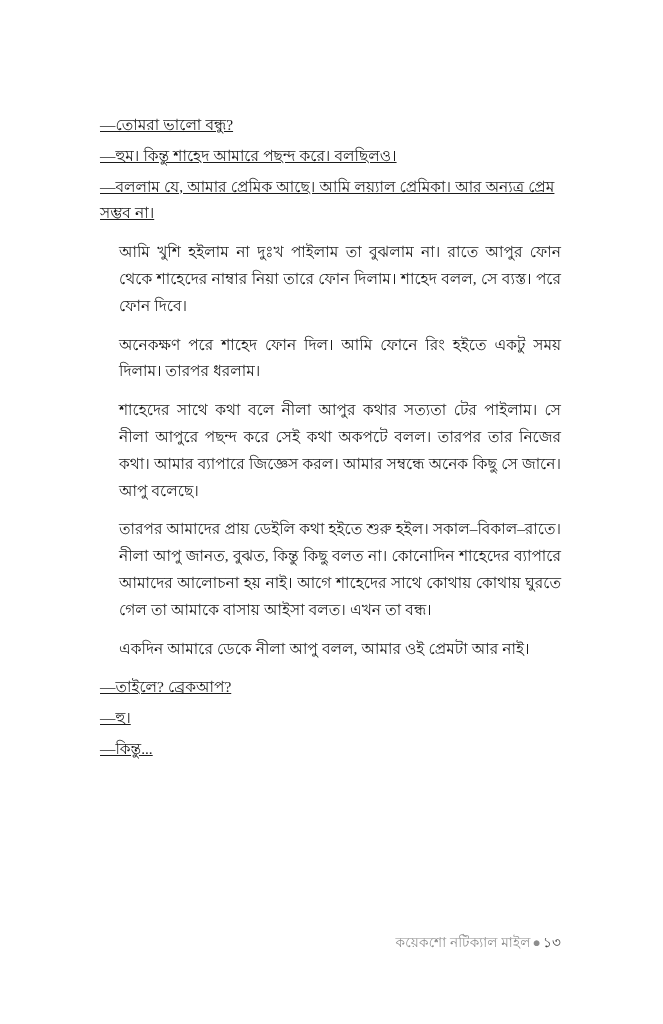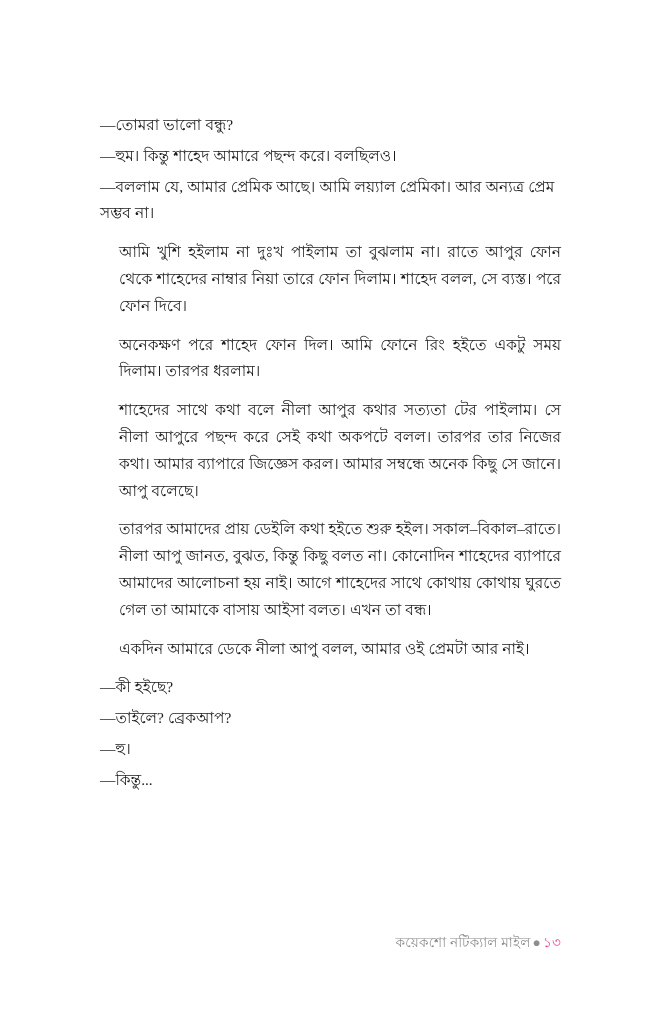--- a/index.html
+++ b/index.html
@@ -50,20 +50,21 @@
     margin-left: 19px;
   }
   .para.body:last-line {
     text-align: left;
   }
 
   
   .para.dialogue {
     text-align: left;
     margin: 0 0 4px 0;
+    text-decoration: underline;
   }
 
   .dialogue-group {
     margin: 0 0 12px 0;
   }
   .dialogue-group .para.dialogue:last-child {
     margin-bottom: 0;
   }
 
   .footer {
@@ -75,21 +76,21 @@
     font-size: 13.6px;
     line-height: 18px;
     color: #8d8d8d;
     letter-spacing: 0.2px;
   }
   .footer .dot {
     color: #8d8d8d;
     padding: 0 2px;
   }
   .footer .folio {
-    color: #ec4899;
+    color: #404040;
   }
 </style>
 </head>
 <body>
 
 <div class="page">
 
   <div class="text-column">
 
     <div class="dialogue-group">
@@ -103,21 +104,20 @@
 
     <p class="para body">অনেকক্ষণ পরে শাহেদ ফোন দিল। আমি ফোনে রিং হইতে একটু সময় দিলাম। তারপর ধরলাম।</p>
 
     <p class="para body">শাহেদের সাথে কথা বলে নীলা আপুর কথার সত্যতা টের পাইলাম। সে নীলা আপুরে পছন্দ করে সেই কথা অকপটে বলল। তারপর তার নিজের কথা। আমার ব্যাপারে জিজ্ঞেস করল। আমার সম্বন্ধে অনেক কিছু সে জানে। আপু বলেছে।</p>
 
     <p class="para body">তারপর আমাদের প্রায় ডেইলি কথা হইতে শুরু হইল। সকাল–বিকাল–রাতে। নীলা আপু জানত, বুঝত, কিন্তু কিছু বলত না। কোনোদিন শাহেদের ব্যাপারে আমাদের আলোচনা হয় নাই। আগে শাহেদের সাথে কোথায় কোথায় ঘুরতে গেল তা আমাকে বাসায় আইসা বলত। এখন তা বন্ধ।</p>
 
     <p class="para body">একদিন আমারে ডেকে নীলা আপু বলল, আমার ওই প্রেমটা আর নাই।</p>
 
     <div class="dialogue-group">
-      <p class="para dialogue">—কী হইছে?</p>
       <p class="para dialogue">—তাইলে? ব্রেকআপ?</p>
       <p class="para dialogue">—হু।</p>
       <p class="para dialogue">—কিন্তু...</p>
     </div>
 
   </div>
 
   <div class="footer">
     <span>কয়েকশো নটিক্যাল মাইল</span><span class="dot">●</span><span class="folio">১৩</span>
   </div>

